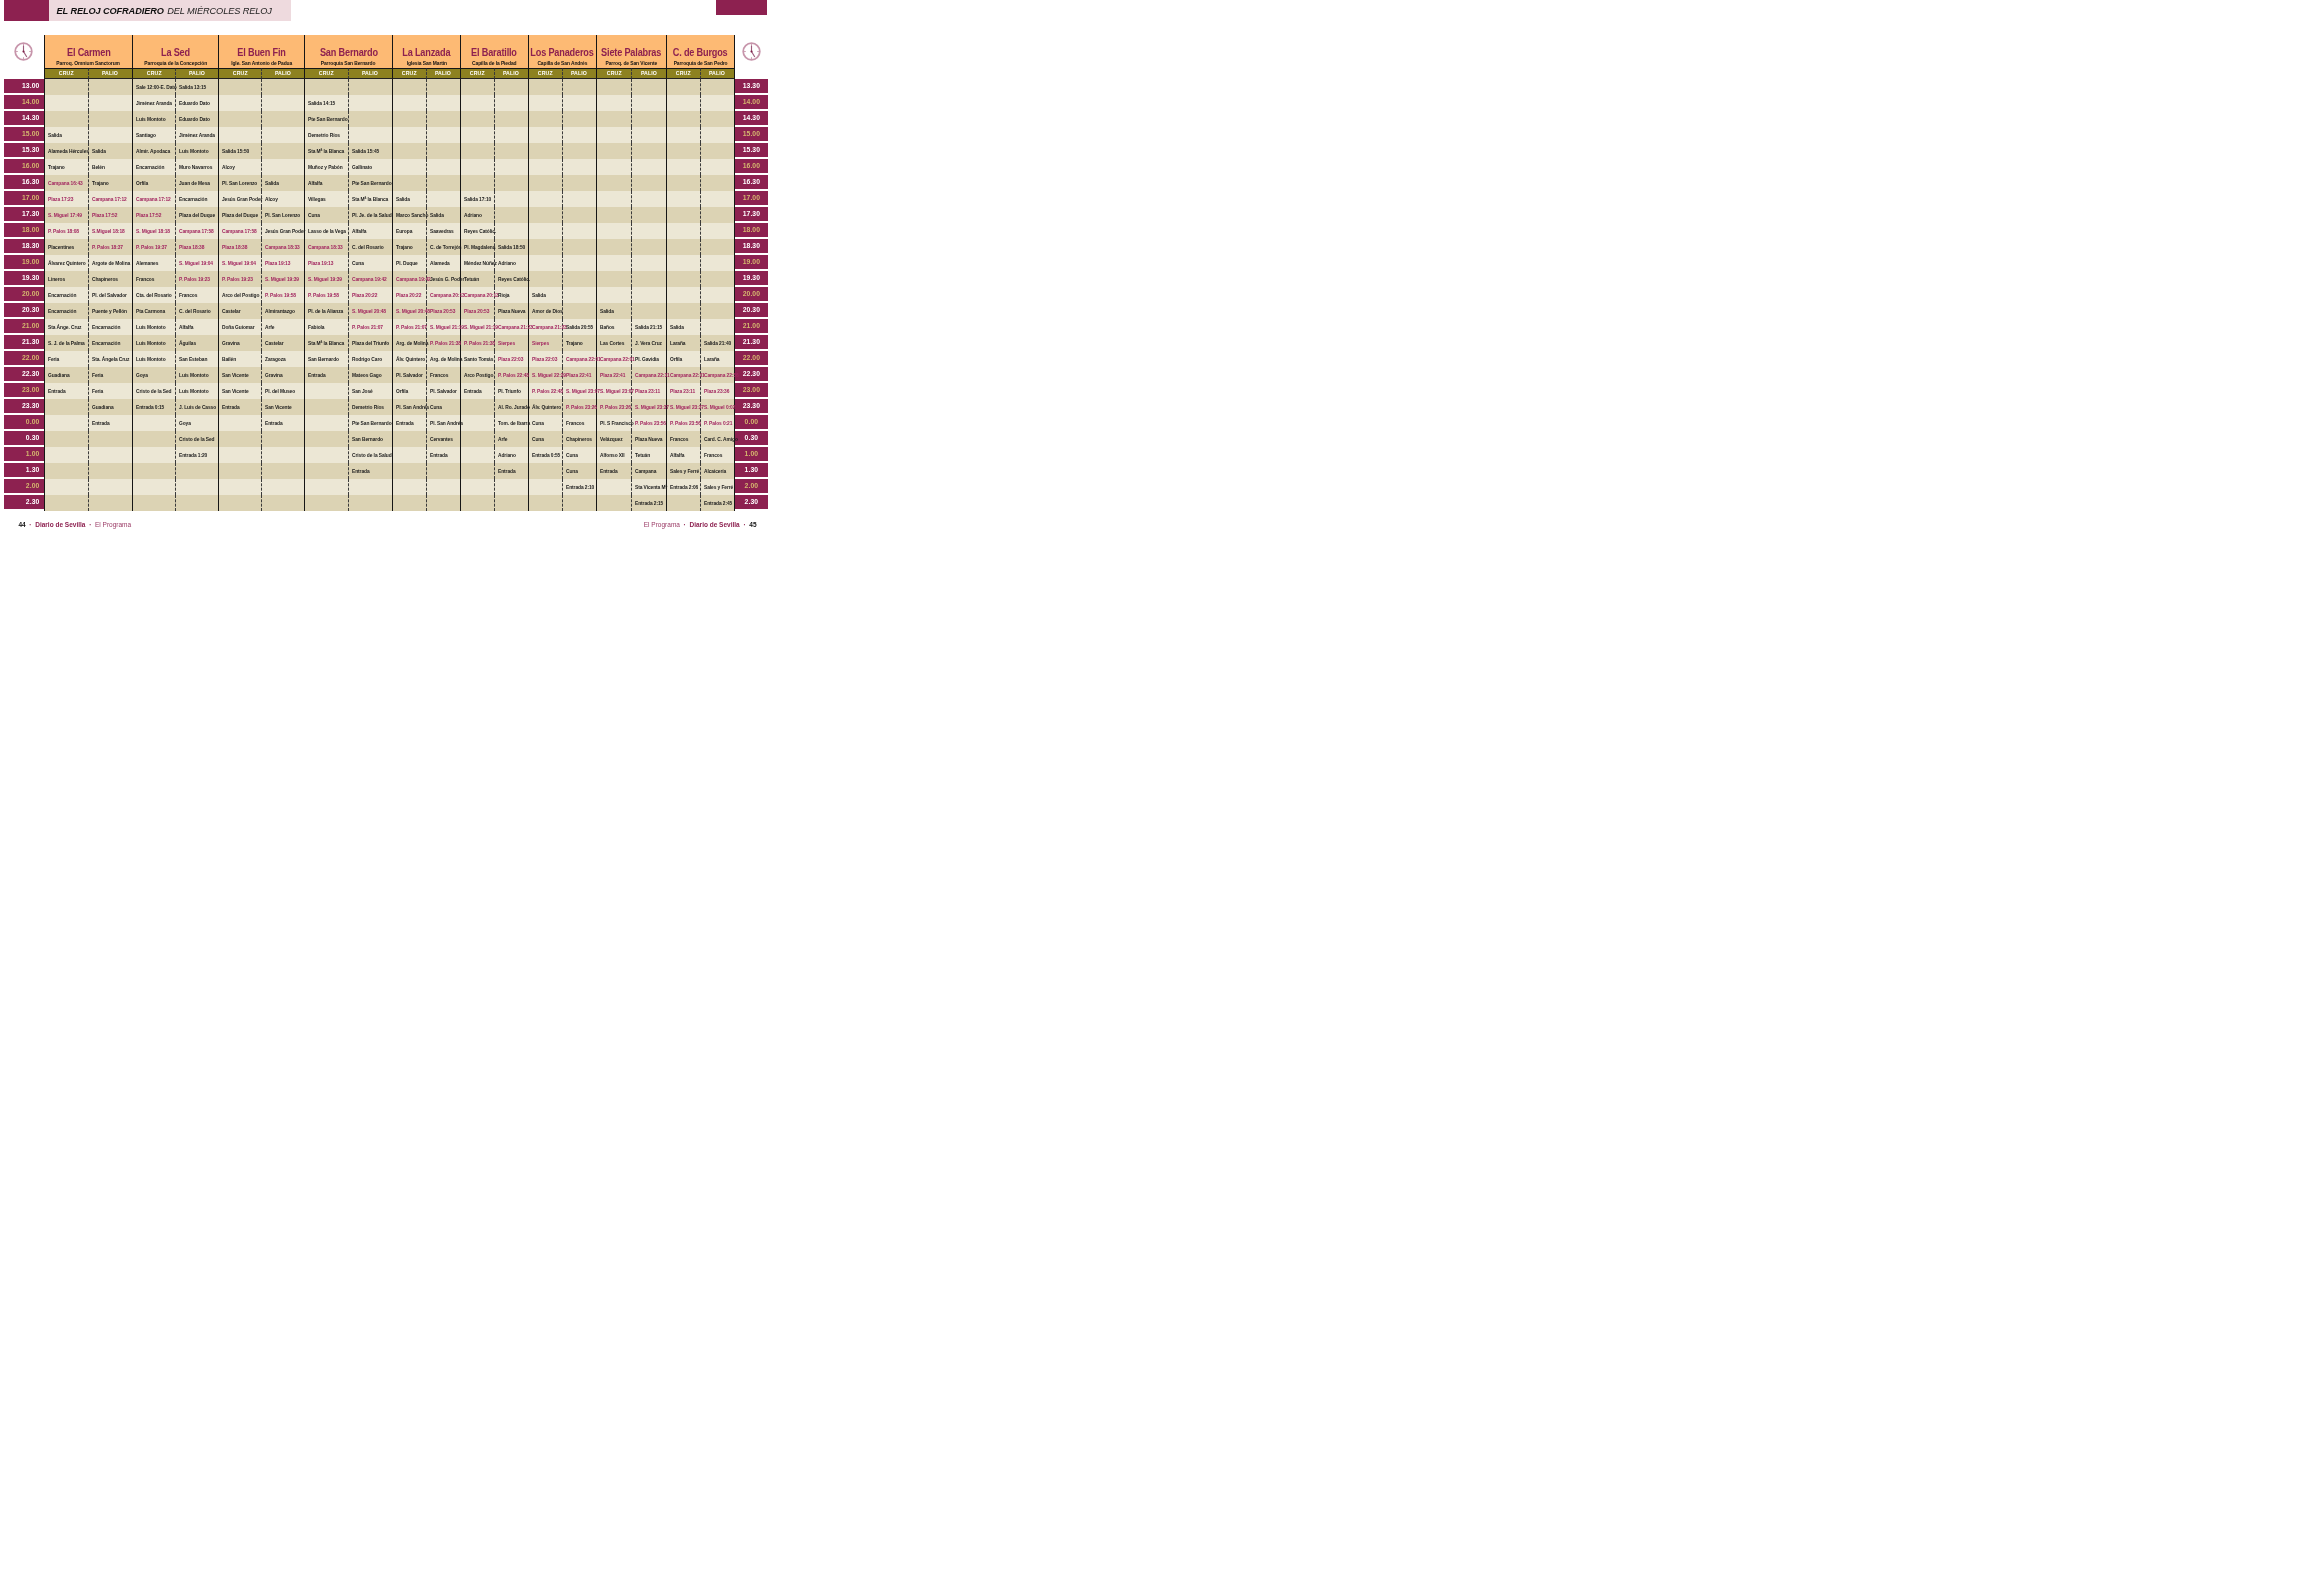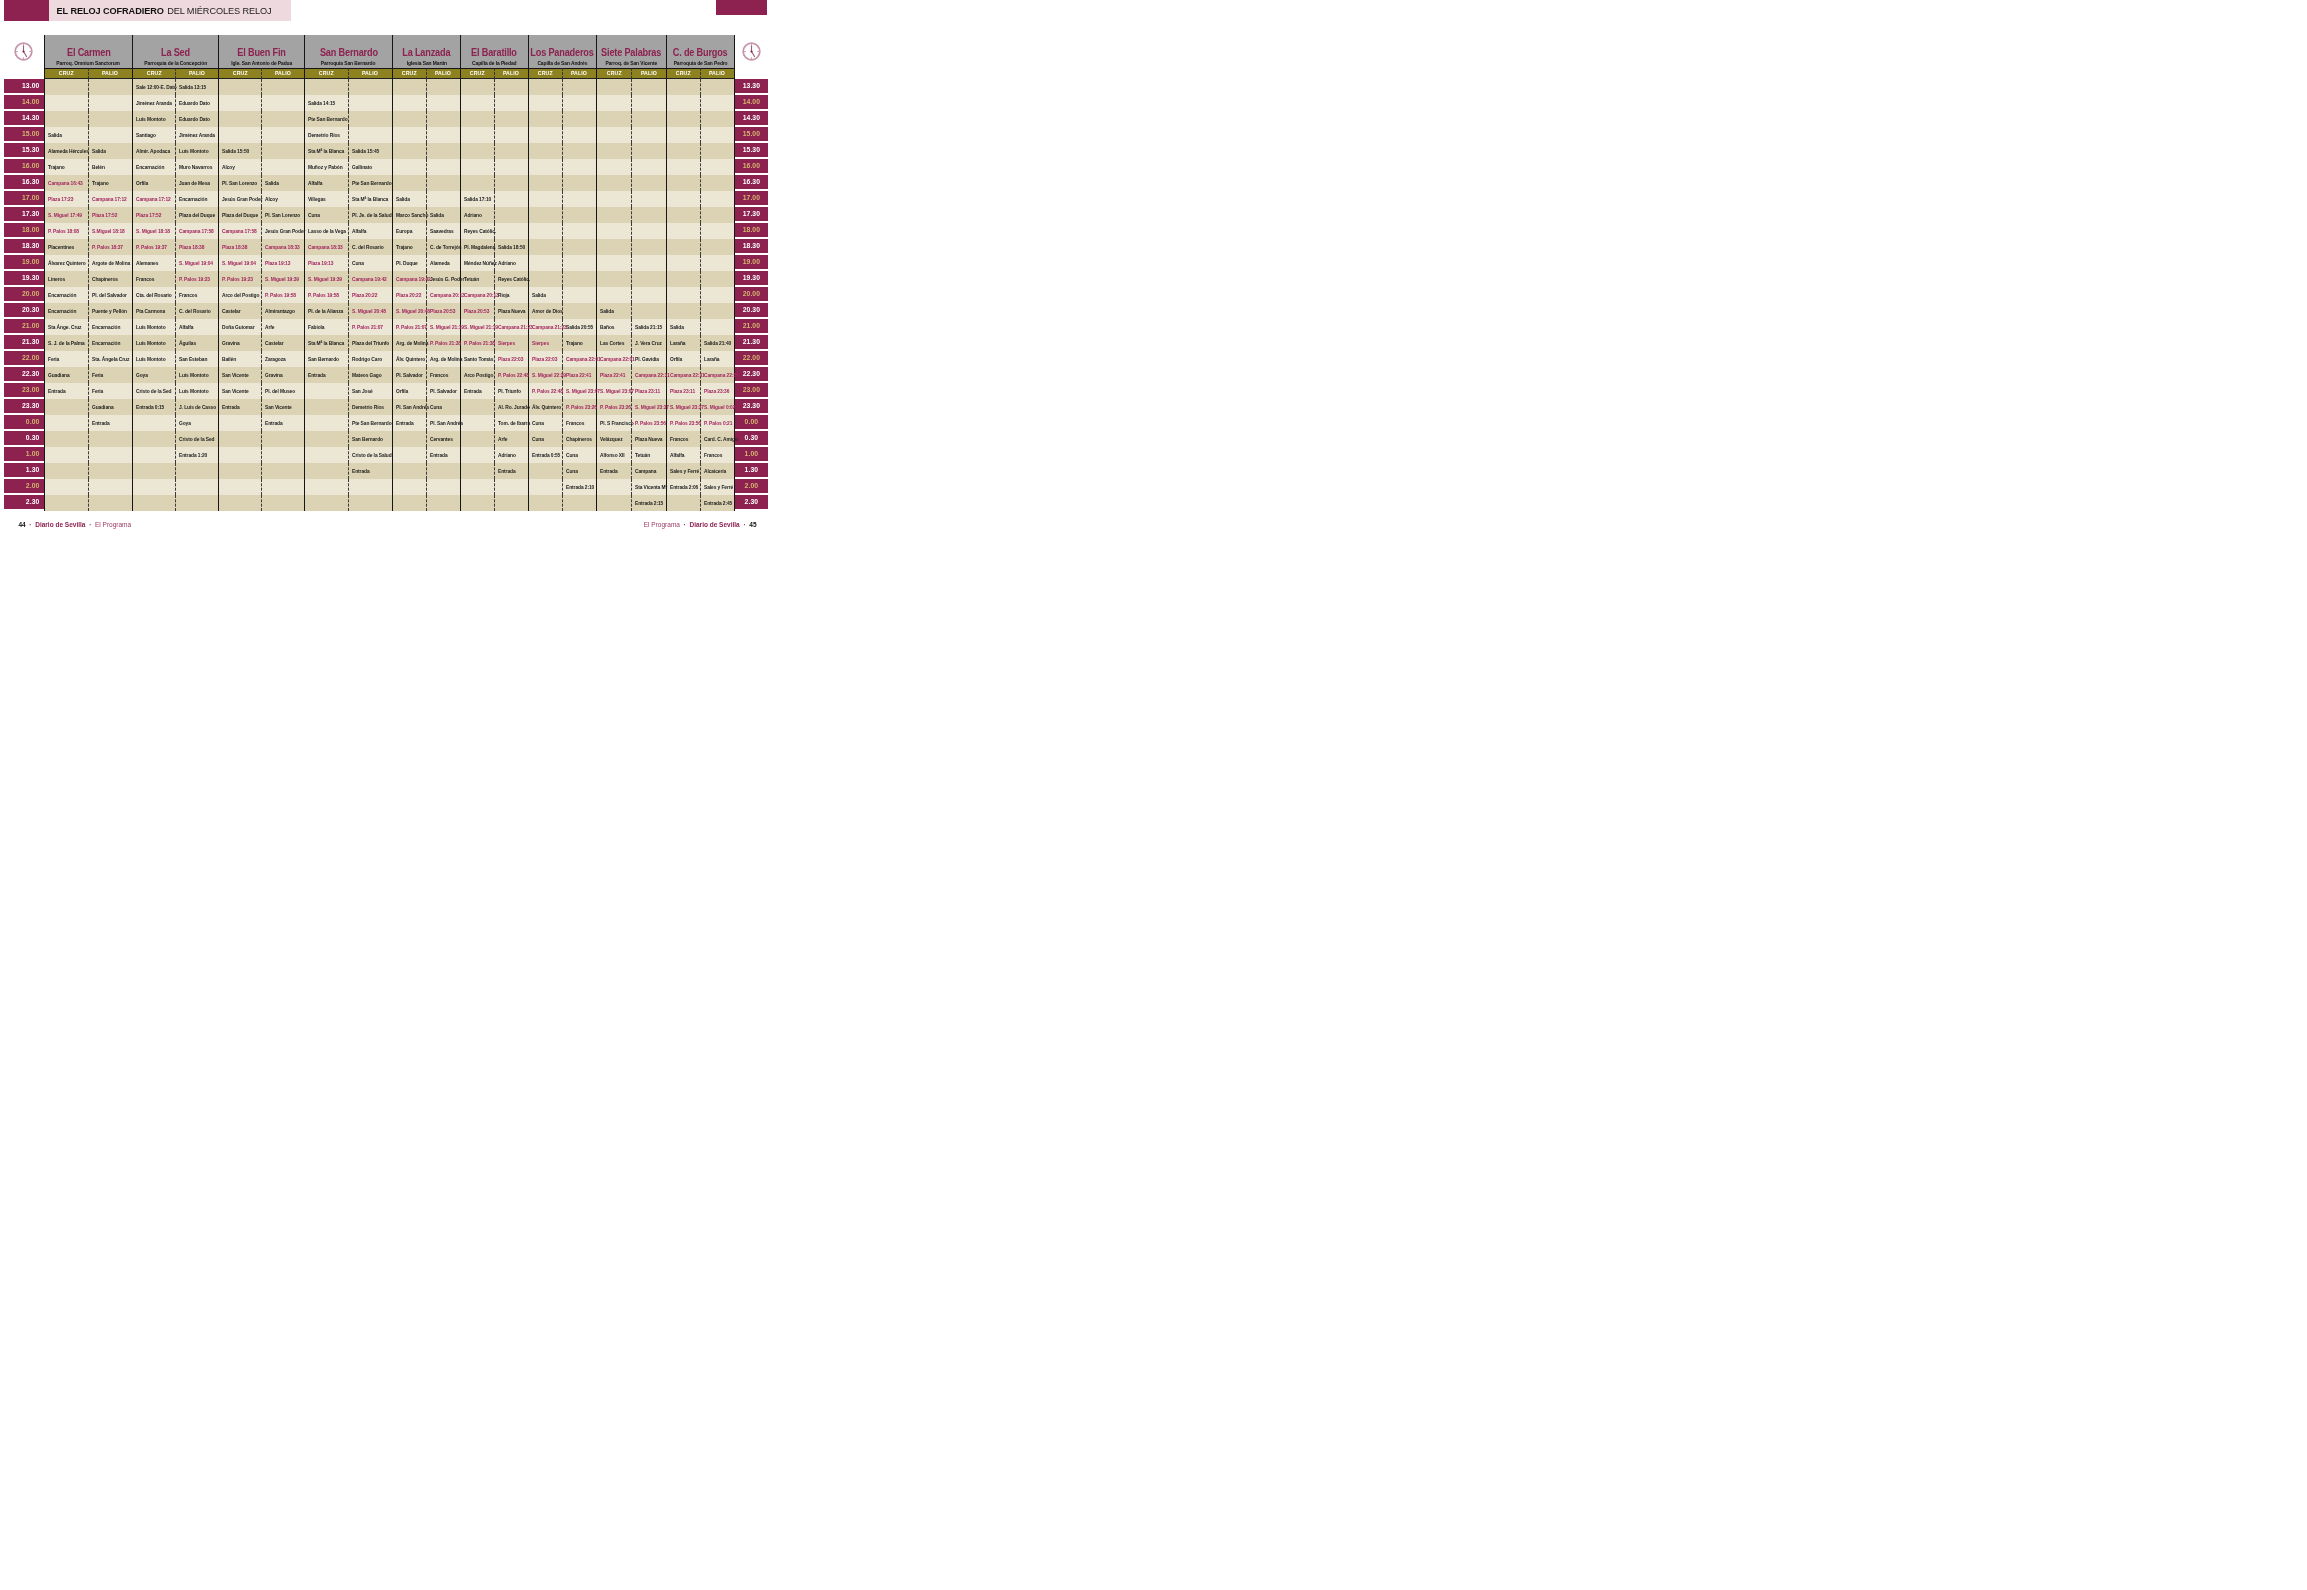--- a/index.html
+++ b/index.html
@@ -16,37 +16,37 @@
   *{margin:0;padding:0;box-sizing:border-box;}
   body{
     background:#ffffff;
     font-family:"Liberation Sans", sans-serif;
     color:var(--ink);
     width:771px;
   }
   .page{padding:0 3.9px 4.8px 3.9px;width:771px;}
 
   
-  .topbar{display:flex;align-items:flex-start;height:21px;}
+  .topbar{display:flex;align-items:flex-start;height:21px;font-style:italic;}
   .corner-left{width:45px;height:21px;background:var(--maroon);flex:0 0 auto;}
   .titlebar{width:242px;height:21px;background:var(--pink);display:flex;align-items:center;padding-left:7.7px;flex:0 0 auto;}
   .titlebar .tb1{font-weight:bold;font-size:9.2px;letter-spacing:-0.1px;color:#111;}
   .titlebar .tb2{font-weight:normal;font-size:9.2px;letter-spacing:-0.1px;color:#222;margin-left:3.4px;}
   .top-spring{flex:1 1 auto;}
   .corner-right{width:51px;height:14.5px;background:var(--maroon);flex:0 0 auto;}
 
   
   .sheet{margin-top:14px;}
   .sheet-grid{display:grid;}
   .sheet-grid > div{min-width:0;}
 
   .thead{display:flex;align-items:center;justify-content:center;background:#fff;}
   .ghead{
     display:flex;flex-direction:column;justify-content:flex-end;align-items:center;
-    background:#a3a3a3;padding-bottom:2.4px;grid-column:span 2;overflow:visible;
+    background:#fdba74;padding-bottom:2.4px;grid-column:span 2;overflow:visible;
   }
   .bname{
     font-weight:bold;font-size:10.4px;color:var(--maroon);letter-spacing:-0.2px;
     white-space:nowrap;transform:scaleX(0.88);transform-origin:50% 50%;
   }
   .bchurch{
     font-weight:bold;font-size:5.6px;color:#111;letter-spacing:-0.1px;
     white-space:nowrap;transform:scaleX(0.88);transform-origin:50% 50%;margin-top:1.5px;
   }
 

